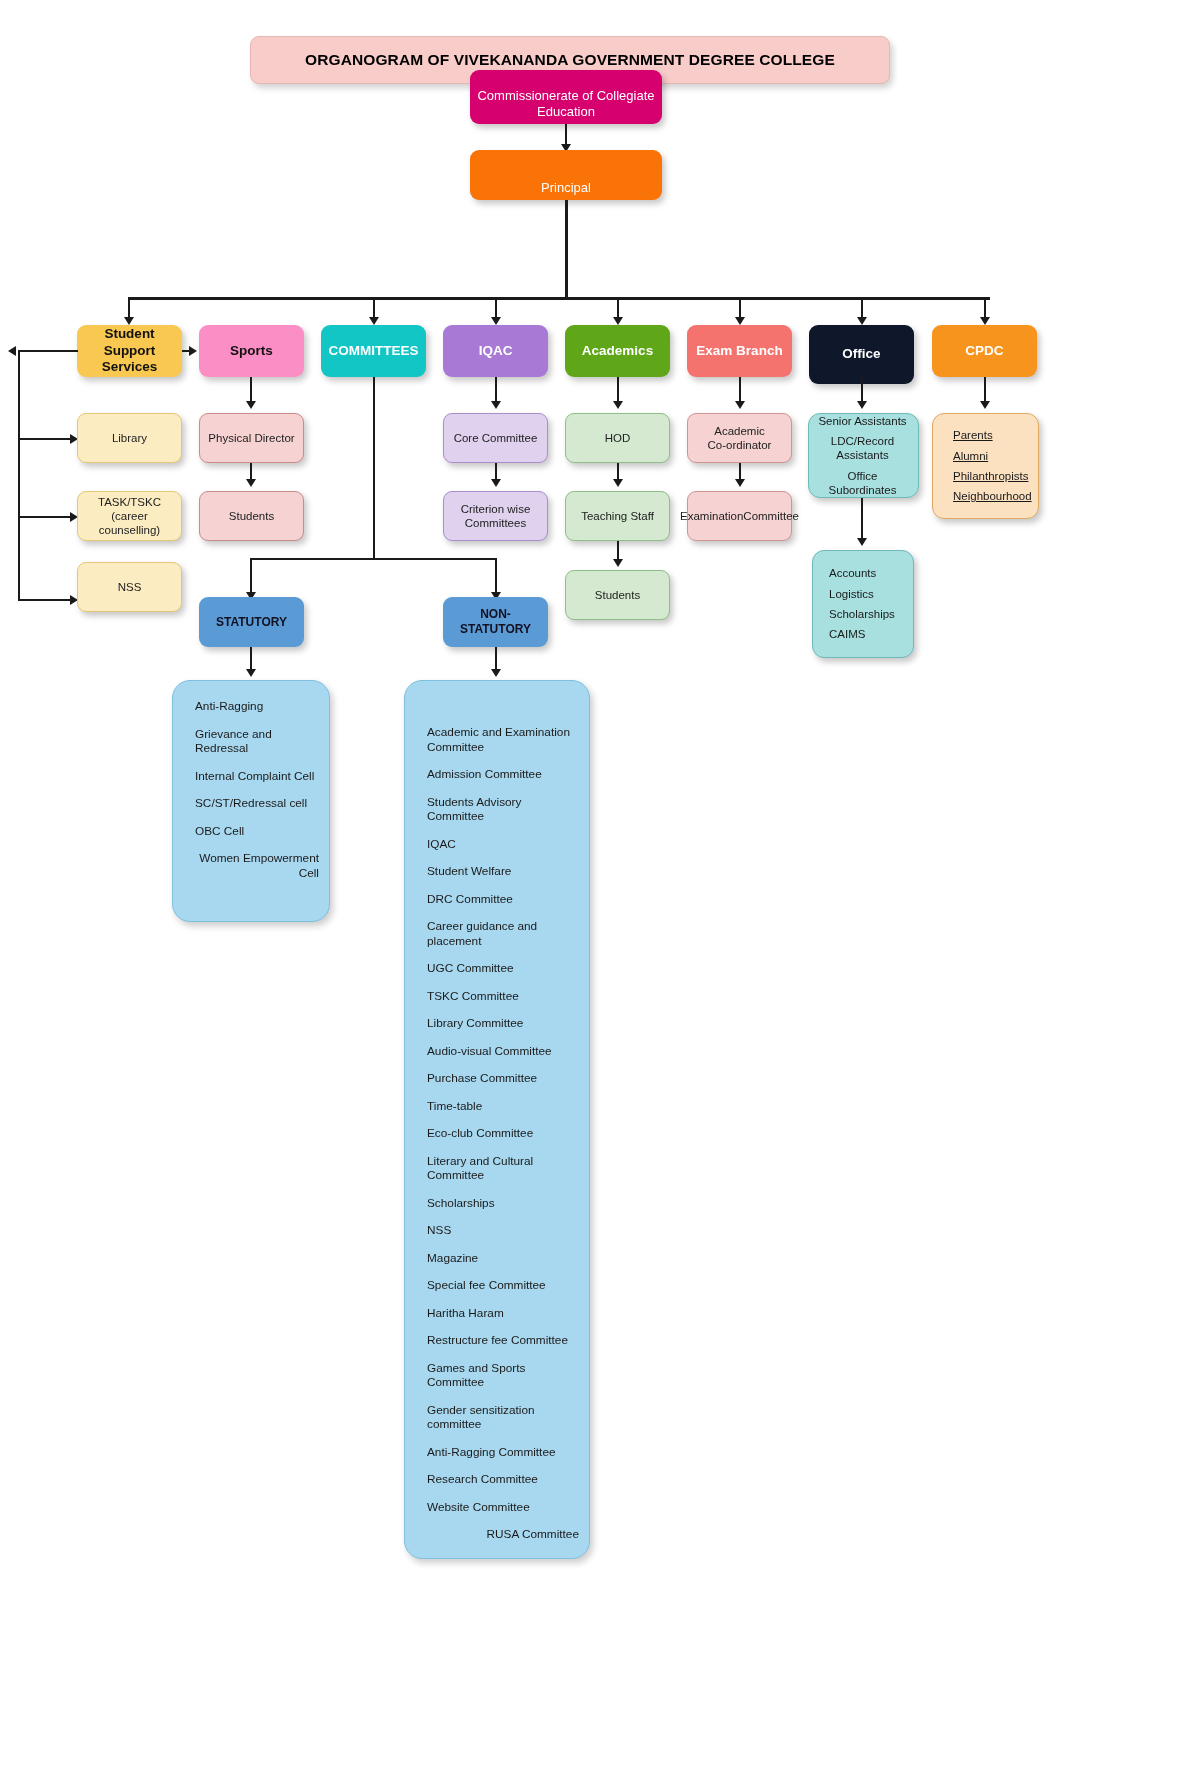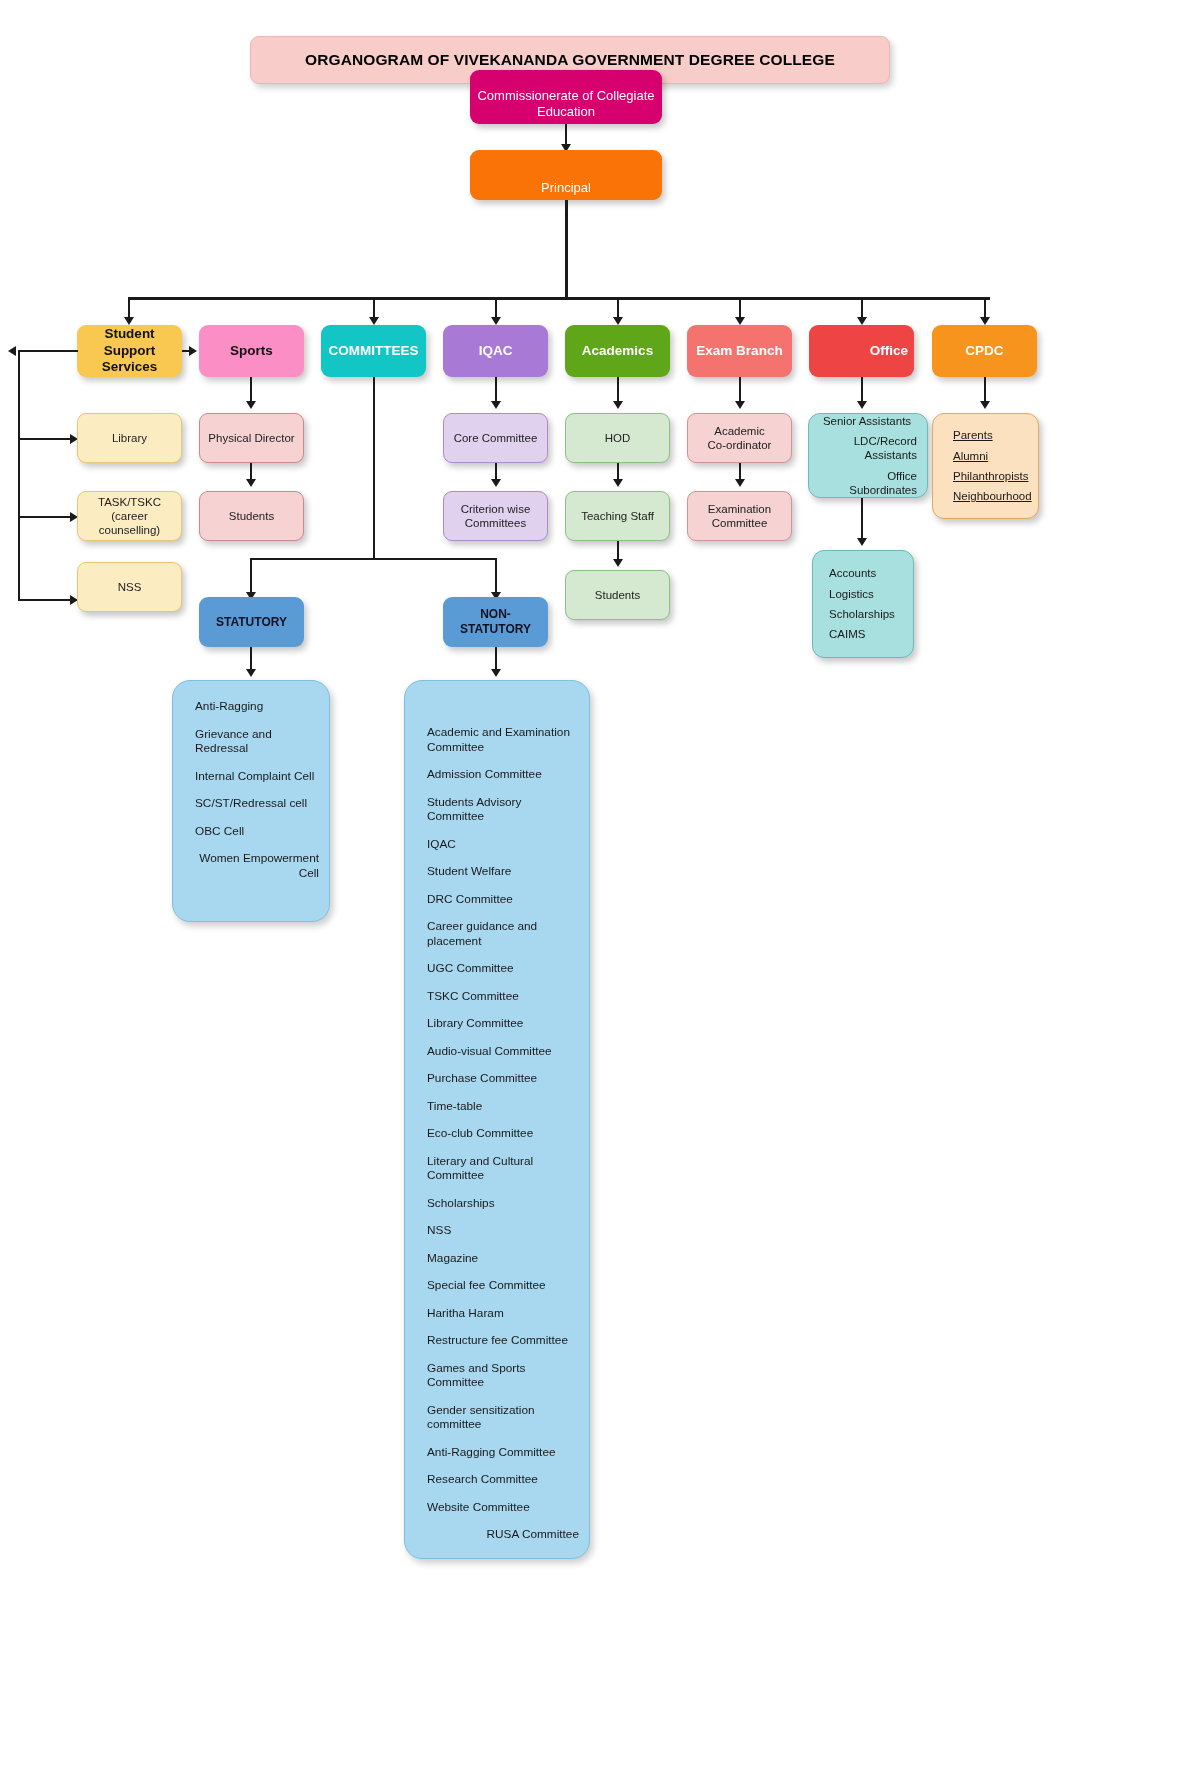--- a/index.html
+++ b/index.html
@@ -140,21 +140,21 @@
   </div>
   <div class="node dept" style="left:443px; top:325px; width:105px; height:52px; background:#a87ad6; color:#fff;">
     <span>IQAC</span>
   </div>
   <div class="node dept" style="left:565px; top:325px; width:105px; height:52px; background:#5fa718; color:#fff;">
     <span>Academics</span>
   </div>
   <div class="node dept" style="left:687px; top:325px; width:105px; height:52px; background:#f5736f; color:#fff;">
     <span>Exam Branch</span>
   </div>
-  <div class="node dept" style="left:809px; top:325px; width:105px; height:52px; background:#ef4444; color:#fff;justify-content:flex-end;">
+  <div class="node dept" style="left:809px; top:325px; width:105px; height:59px; background:#0f172a; color:#fff;">
     <span>Office</span>
   </div>
   <div class="node dept" style="left:932px; top:325px; width:105px; height:52px; background:#f7941e; color:#fff;">
     <span>CPDC</span>
   </div>
 
   <div class="ln hl" style="left:18px; top:350px; width:60px;"></div>
   <div class="arw-l" style="left:8px; top:346px;"></div>
   <div class="ln vl" style="left:18px; top:350px; height:251px;"></div>
   <div class="ln hl" style="left:18px; top:438px; width:54px;"></div>
@@ -276,28 +276,28 @@
   </div>
 
   <div class="ln vl" style="left:739px; top:377px; height:26px;"></div>
   <div class="arw" style="left:735px; top:401px;"></div>
   <div class="node sub" style="left:687px; top:413px; width:105px; height:50px; background:#f6d2d2; border:1px solid #cf9494; flex-direction:column;">
     <span>Academic</span>
     <span>Co-ordinator</span>
   </div>
   <div class="ln vl" style="left:739px; top:463px; height:18px;"></div>
   <div class="arw" style="left:735px; top:479px;"></div>
-  <div class="node sub" style="left:687px; top:491px; width:105px; height:50px; background:#f6d2d2; border:1px solid #cf9494; flex-direction:column;">
+  <div class="node sub" style="left:687px; top:491px; width:105px; height:50px; background:#f6d2d2; border:1px solid #cf9494; ">
     <span>Examination</span>
     <span>Committee</span>
   </div>
 
   <div class="ln vl" style="left:861px; top:377px; height:26px;"></div>
   <div class="arw" style="left:857px; top:401px;"></div>
-  <div class="stacklist" style="left:808px; top:413px; width:120px; height:85px; background:#a8e0e0; border:1px solid #6fb9b9; text-align:right; padding-left:8px; align-items:center;">
+  <div class="stacklist" style="left:808px; top:413px; width:111px; height:85px; background:#a8e0e0; border:1px solid #6fb9b9; text-align:center; padding-left:8px; align-items:center;">
     <div>Senior Assistants</div>
     <div>LDC/Record Assistants</div>
     <div>Office Subordinates</div>
   </div>
   <div class="ln vl" style="left:861px; top:498px; height:42px;"></div>
   <div class="arw" style="left:857px; top:538px;"></div>
   <div class="stacklist" style="left:812px; top:550px; width:102px; height:108px; background:#a8e0e0; border:1px solid #6fb9b9; padding-left:16px;">
     <div>Accounts</div>
     <div>Logistics</div>
     <div>Scholarships</div>

